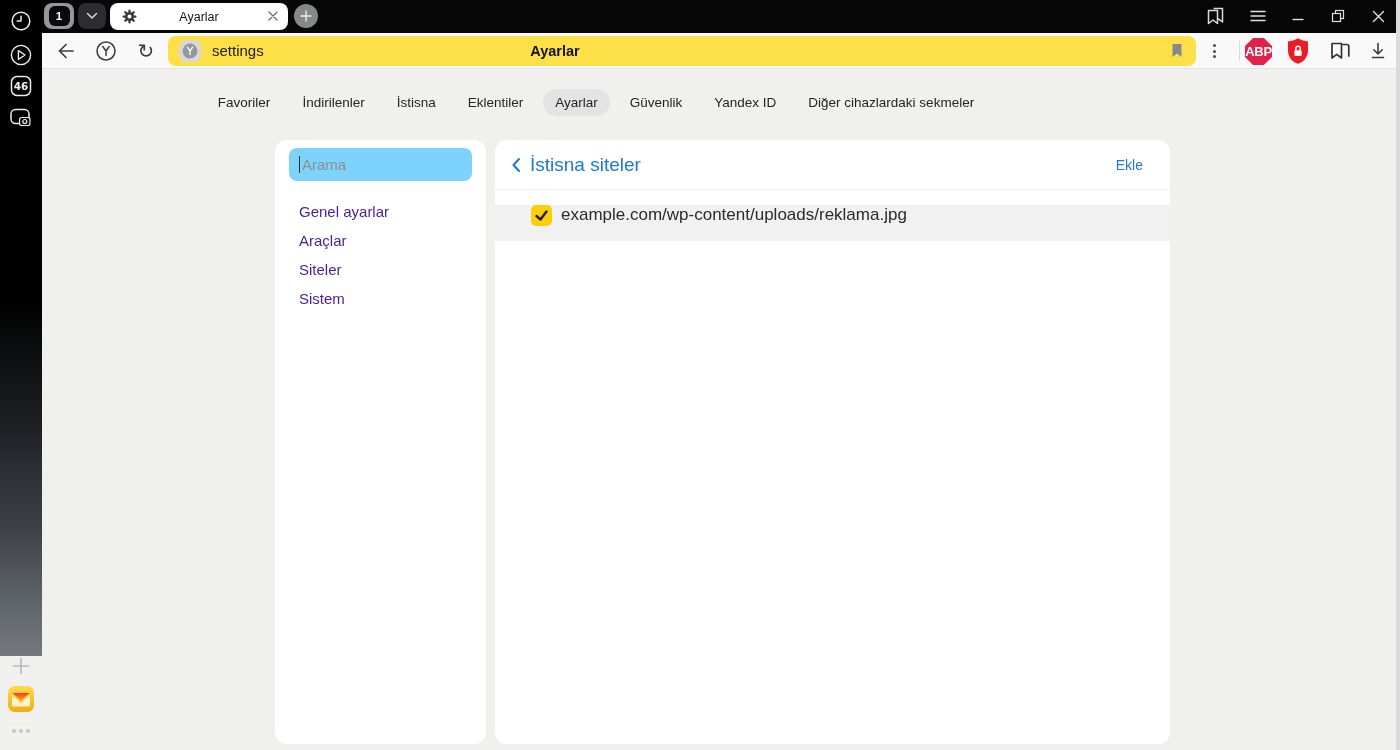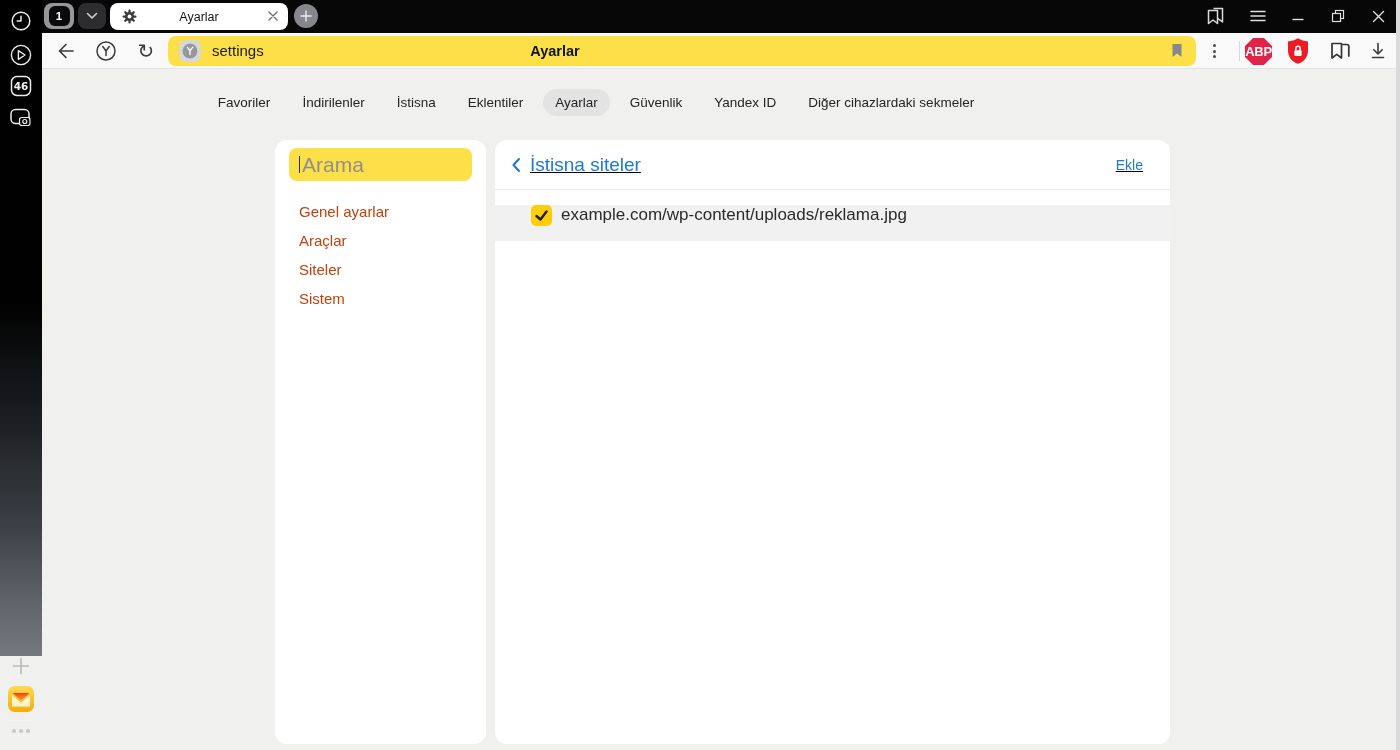--- a/index.html
+++ b/index.html
@@ -58,29 +58,29 @@
     display:flex; align-items:center; justify-content:center; }
 
   
   .page { position:absolute; left:42px; top:69px; width:1358px; height:681px; background:#f0f0ef; }
   .nav-tabs { position:absolute; left:0; top:20px; width:1108px; display:flex; justify-content:center; gap:8px; }
   .nav-tab { padding:6px 12px; font-size:13.5px; color:#242424; border-radius:14px; white-space:nowrap; }
   .nav-tab.active { background:#e3e3e4; }
 
   .left-panel { position:absolute; left:233px; top:71px; width:211px; height:604px; background:#fff; border-radius:12px; }
   .search-wrap { position:absolute; left:14px; top:8px; width:183px; height:33px; }
-  .search-wrap input { width:100%; height:100%; background:#fde047; border:none; outline:none; border-radius:8px;
-    font-size:21px; color:#222; padding-left:13px; font-family:"Liberation Sans","DejaVu Sans",sans-serif; }
+  .search-wrap input { width:100%; height:100%; background:#7dd3fc; border:none; outline:none; border-radius:8px;
+    font-size:15px; color:#222; padding-left:13px; font-family:"Liberation Sans","DejaVu Sans",sans-serif; }
   .search-wrap input::placeholder { color:#8f8f8f; }
   .search-caret { position:absolute; left:10px; top:8px; width:1px; height:17px; background:#2b2b2b; }
   .menu { position:absolute; left:0; top:57px; width:100%; }
-  .menu-item { height:29px; line-height:29px; padding-left:24px; font-size:15px; color:#c2410c; }
+  .menu-item { height:29px; line-height:29px; padding-left:24px; font-size:15px; color:#4c1d95; }
 
   .right-panel { position:absolute; left:453px; top:71px; width:675px; height:604px; background:#fff; border-radius:12px; overflow:hidden; }
-  .panel-header { height:50px; display:flex; align-items:center; padding:0 27px 0 13px; border-bottom:1px solid #ececec;text-decoration:underline; }
+  .panel-header { height:50px; display:flex; align-items:center; padding:0 27px 0 13px; border-bottom:1px solid #ececec; }
   .panel-back { display:flex; align-items:center; justify-content:center; width:16px; height:20px; }
   .panel-title { margin-left:6px; font-size:19px; font-weight:500; color:#1c79d5; }
   .panel-add { margin-left:auto; font-size:14px; color:#1c79d5; }
   .exc-row { position:absolute; left:0; top:65px; width:675px; height:36px; background:#f1f1f2;
     display:flex; align-items:flex-start; padding-left:36px; gap:9px; }
   .checkbox { width:21px; height:21px; border-radius:5px; background:#ffce0a;
     display:flex; align-items:center; justify-content:center; flex:0 0 auto; }
   .exc-url { font-size:17px; color:#2b2b2b; white-space:nowrap; }
 
   .win-border-right { position:absolute; right:0; top:0; width:4px; height:750px; background:#dadada; z-index:20; }

